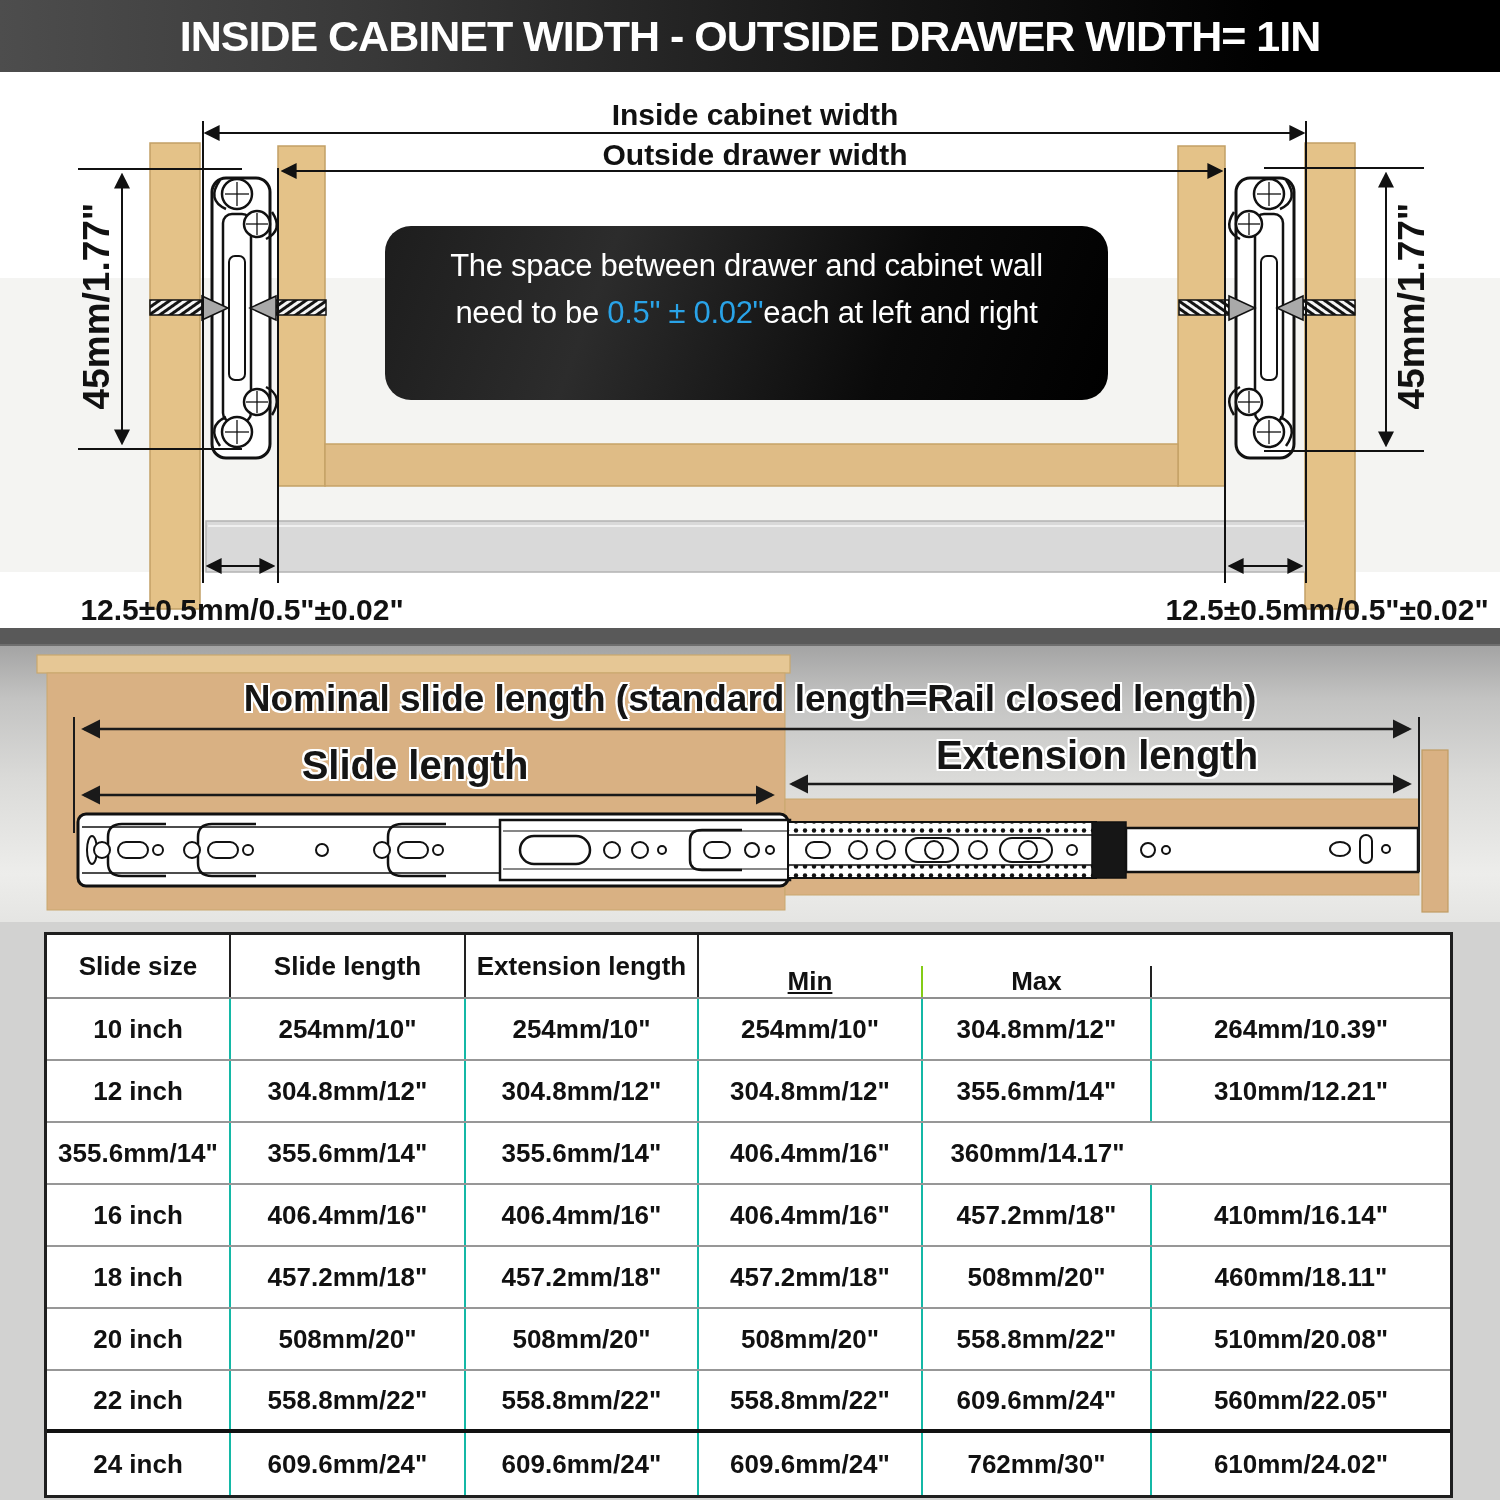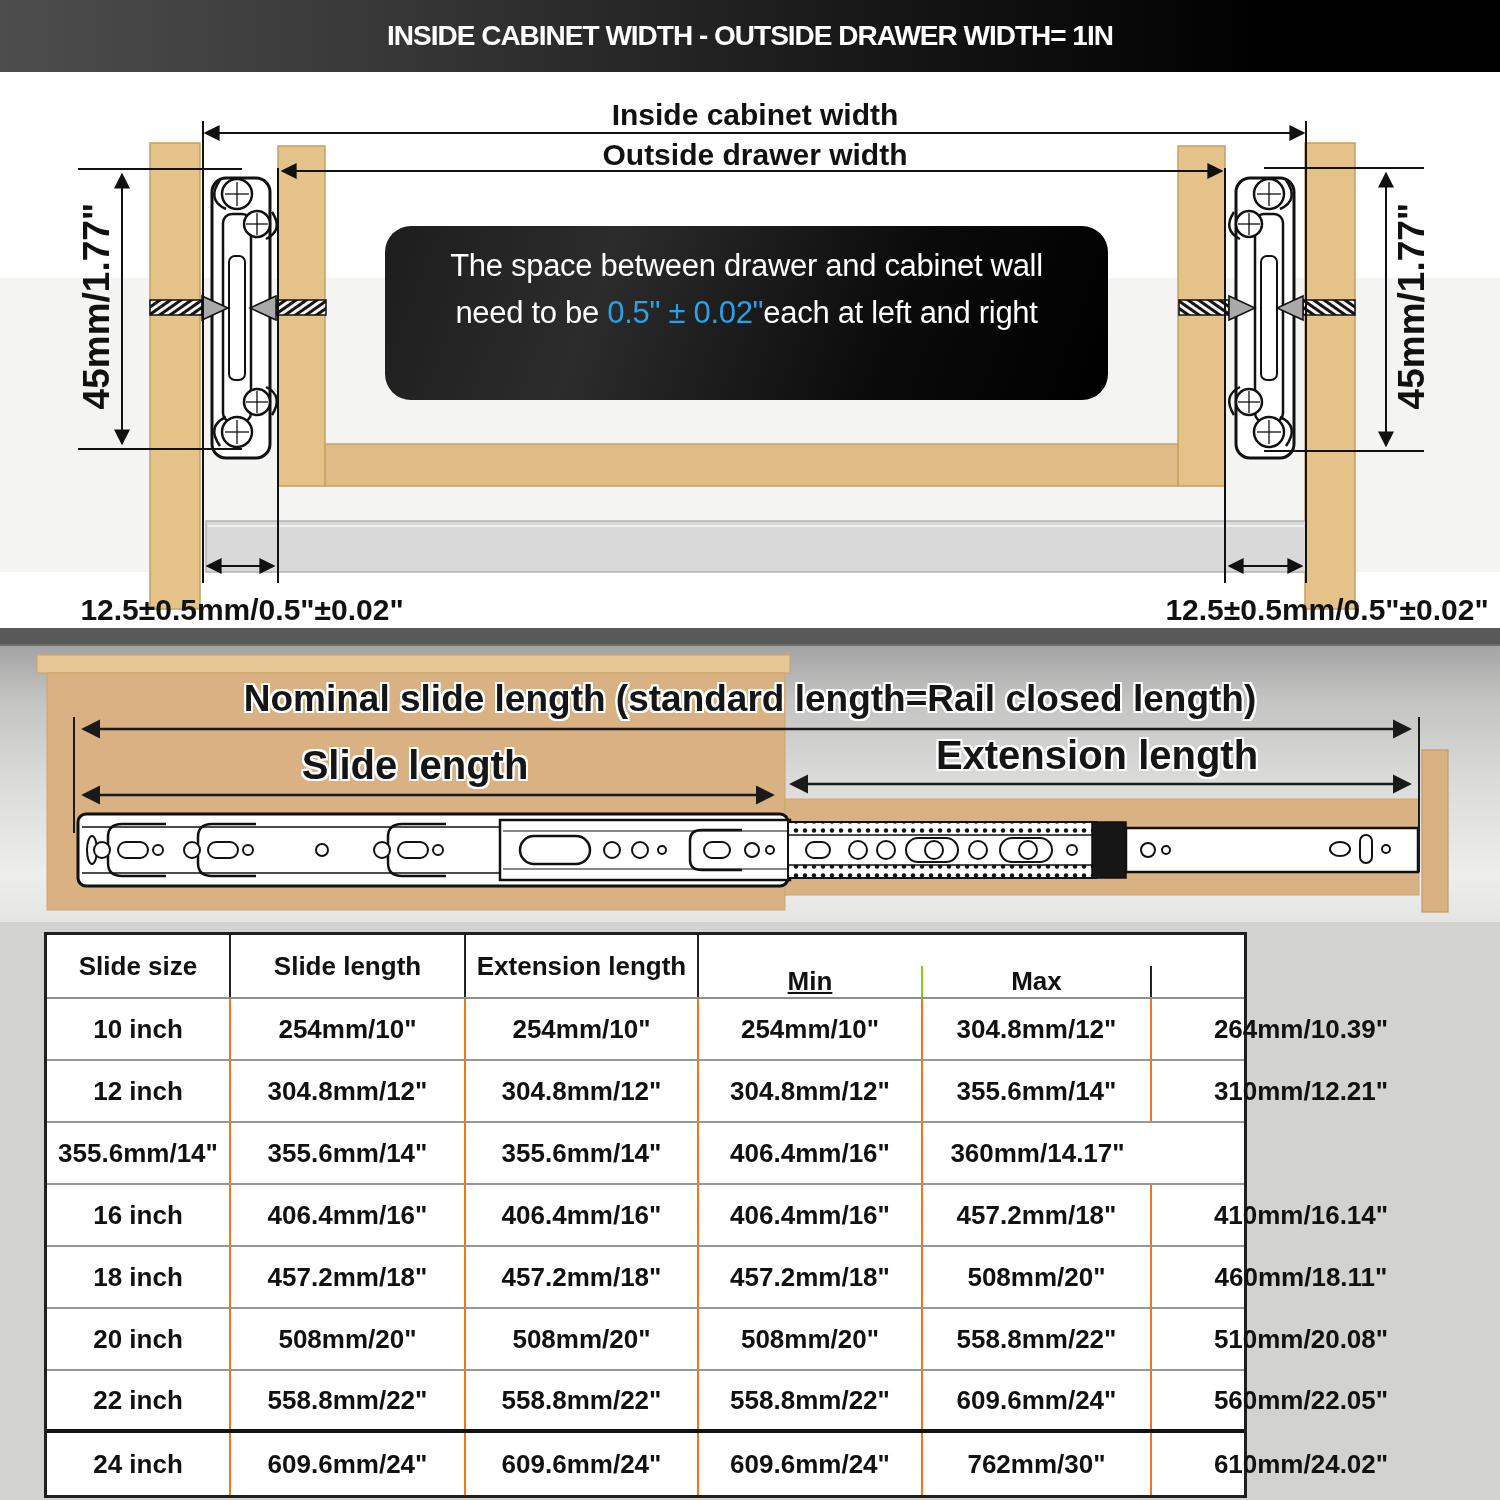--- a/index.html
+++ b/index.html
@@ -9,21 +9,21 @@
   }
   [data-interactable]{box-sizing:border-box;}
 
   
   .banner{
     position:absolute;left:0;top:0;width:1500px;height:72px;
     background:linear-gradient(90deg,#4d4d4d 0%,#383838 25%,#151515 60%,#000 85%);
     display:flex;align-items:center;justify-content:center;
   }
   .banner-title{
-    color:#fff;font-size:28px;font-weight:800;letter-spacing:-1px;white-space:nowrap;
+    color:#fff;font-size:43px;font-weight:800;letter-spacing:-1px;white-space:nowrap;
   }
 
   
   .top-section{position:absolute;left:0;top:72px;width:1500px;height:556px;background:#fff;margin-top:16px;}
   .backdrop-band{position:absolute;left:0;top:190px;width:1500px;height:294px;background:#f4f4f2;}
   .top-svg{position:absolute;left:0;top:0;width:1500px;height:556px;}
 
   .dim-label{position:absolute;color:#111;white-space:nowrap;text-align:center;}
   .lbl-inside{left:0;top:10px;width:1510px;font-size:30px;font-weight:600;}
   .lbl-outside{left:0;top:50px;width:1510px;font-size:30px;font-weight:600;}
@@ -56,21 +56,21 @@
     position:absolute;color:#151515;font-weight:700;text-align:center;white-space:nowrap;
     text-shadow:-2px 0 #fff,2px 0 #fff,0 -2px #fff,0 2px #fff,-2px -2px #fff,2px 2px #fff,-2px 2px #fff,2px -2px #fff;
   }
   .lbl-nominal{left:0;top:32px;width:1500px;font-size:37px;}
   .lbl-slide{left:65px;top:97px;width:700px;font-size:40px;}
   .lbl-extension{left:747px;top:87px;width:700px;font-size:40px;}
 
   
   .bottom-section{position:absolute;left:0;top:922px;width:1500px;height:578px;background:#d2d2d1;}
   .size-table{
-    position:absolute;left:44px;top:10px;width:1203px;
+    position:absolute;left:44px;top:10px;width:1409px;
     background:#fff;border:3px solid #1f1f1f;
   }
   .thead{
     display:grid;
     grid-template-columns:184px 235px 233px 224px 229px 298px;
     grid-template-rows:31px 31px;
     border-bottom:2px solid #8f8f8f;
   }
   .th{
     display:flex;align-items:center;justify-content:center;
@@ -87,21 +87,21 @@
     display:grid;
     grid-template-columns:184px 235px 233px 224px 229px 298px;
     height:62px;border-bottom:2px solid #979797;
   }
   .tr:nth-child(7){border-bottom:4px solid #111;}
   .tr:last-child{border-bottom:none;}
   .td{
     display:flex;align-items:center;justify-content:center;
     font-size:26px;font-weight:700;color:#111;white-space:nowrap;
   }
-  .td:not(:last-child){border-right:2px solid #f97316;}
+  .td:not(:last-child){border-right:2px solid #14b8a6;}
 </style>
 </head>
 <body>
 
 <div class="banner" data-interactable="false">
   <div class="banner-title" data-interactable="false">INSIDE CABINET WIDTH - OUTSIDE DRAWER WIDTH= 1IN</div>
 </div>
 
 <div class="top-section" data-interactable="false">
   <div class="backdrop-band" data-interactable="false"></div>

